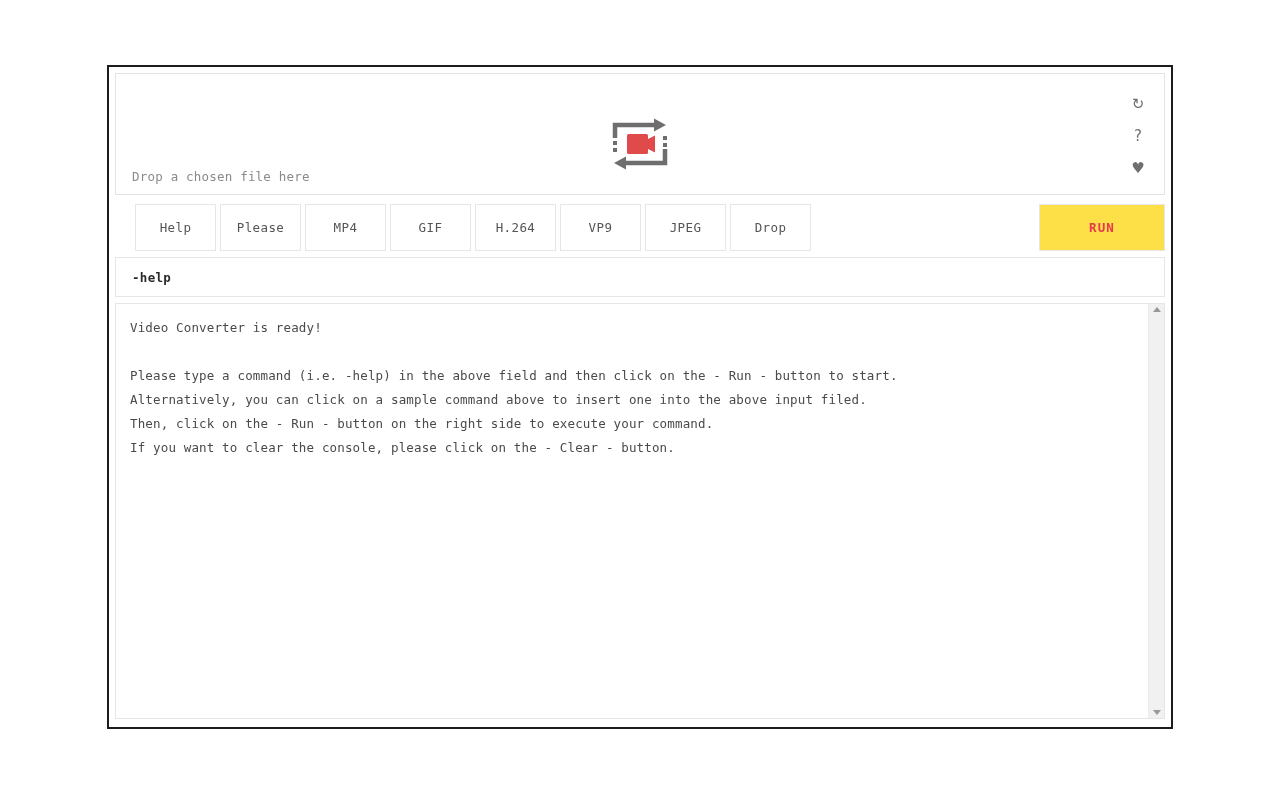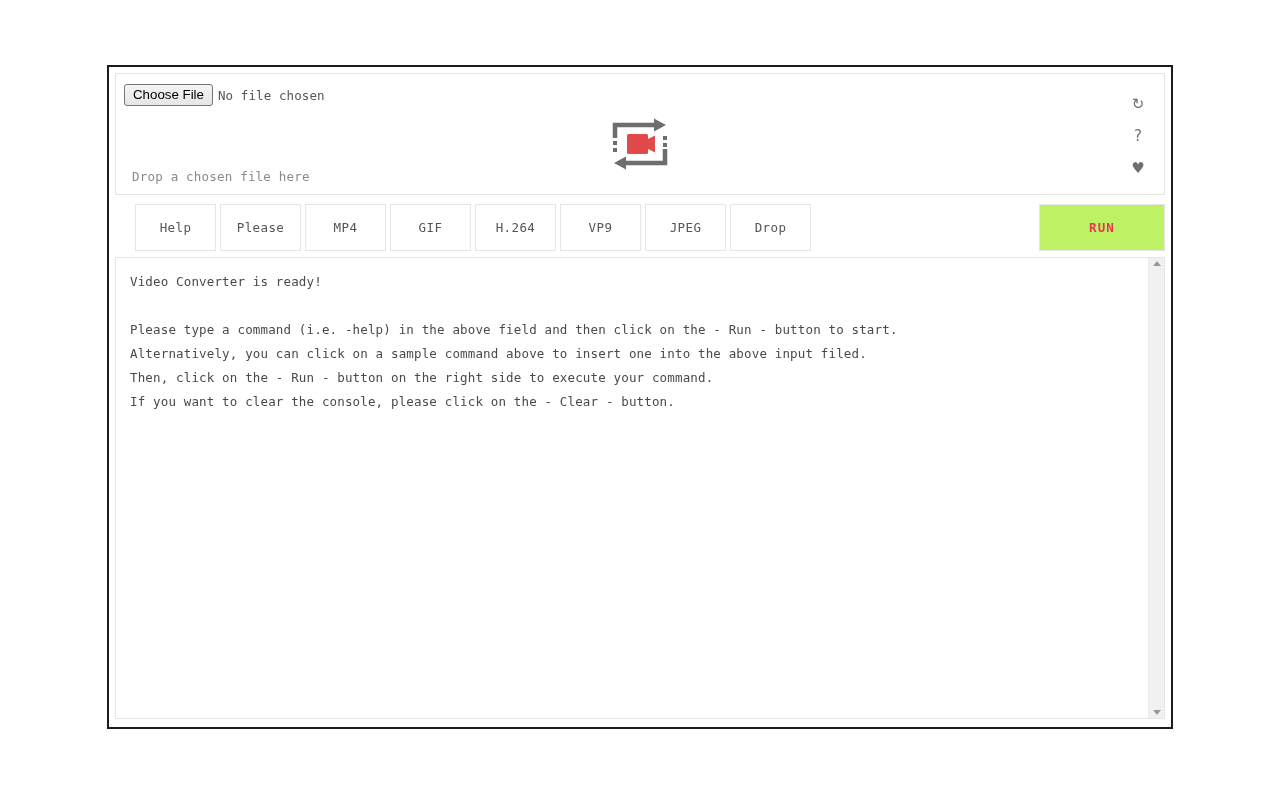--- a/index.html
+++ b/index.html
@@ -127,21 +127,21 @@
     cursor: pointer;
   }
 
   #run-button {
     position: absolute;
     right: 0;
     top: 0;
     bottom: 0;
     width: 126px;
     border: 1px solid #e6e6e6;
-    background: #bef264;
+    background: #fde047;
     display: flex;
     align-items: center;
     justify-content: center;
     font-family: "DejaVu Sans Mono", monospace;
     font-size: 12.5px;
     font-weight: bold;
     letter-spacing: 1.2px;
     color: #e8384f;
     cursor: pointer;
   }
@@ -218,24 +218,20 @@
   }
   #scroll-track { flex: 1 1 auto; width: 100%; }
 </style>
 </head>
 <body>
 
 <div id="app-frame">
 
   <div id="drop-panel">
 
-    <div id="file-row">
-      <button id="choose-file-button">Choose File</button>
-      <span id="no-file-label">No file chosen</span>
-    </div>
 
     <div id="convert-icon-wrap">
       <svg width="60" height="56" viewBox="0 0 60 56">
 
         <path d="M5 22 L5 9 L46 9" fill="none" stroke="#6e6e6e" stroke-width="4.5"></path>
         <polygon points="44,2.5 56,9 44,15.5" fill="#6e6e6e"></polygon>
 
         <path d="M55 33 L55 47 L14 47" fill="none" stroke="#6e6e6e" stroke-width="4.5"></path>
         <polygon points="16,40.5 4,47 16,53.5" fill="#6e6e6e"></polygon>
 
@@ -265,20 +261,23 @@
     <div class="cmd-btn">Please</div>
     <div class="cmd-btn">MP4</div>
     <div class="cmd-btn">GIF</div>
     <div class="cmd-btn">H.264</div>
     <div class="cmd-btn">VP9</div>
     <div class="cmd-btn">JPEG</div>
     <div class="cmd-btn">Drop</div>
     <div id="run-button">RUN</div>
   </div>
 
+  <div id="command-input-box">
+    <input id="command-input" type="text" value="-help" style="">
+  </div>
 
   <div id="console-wrap">
     <div id="console-text">Video Converter is ready!
 
 Please type a command (i.e. -help) in the above field and then click on the - Run - button to start.
 Alternatively, you can click on a sample command above to insert one into the above input filed.
 Then, click on the - Run - button on the right side to execute your command.
 If you want to clear the console, please click on the - Clear - button.</div>
     <div id="console-scrollbar">
       <div class="scroll-arrow up"></div>

